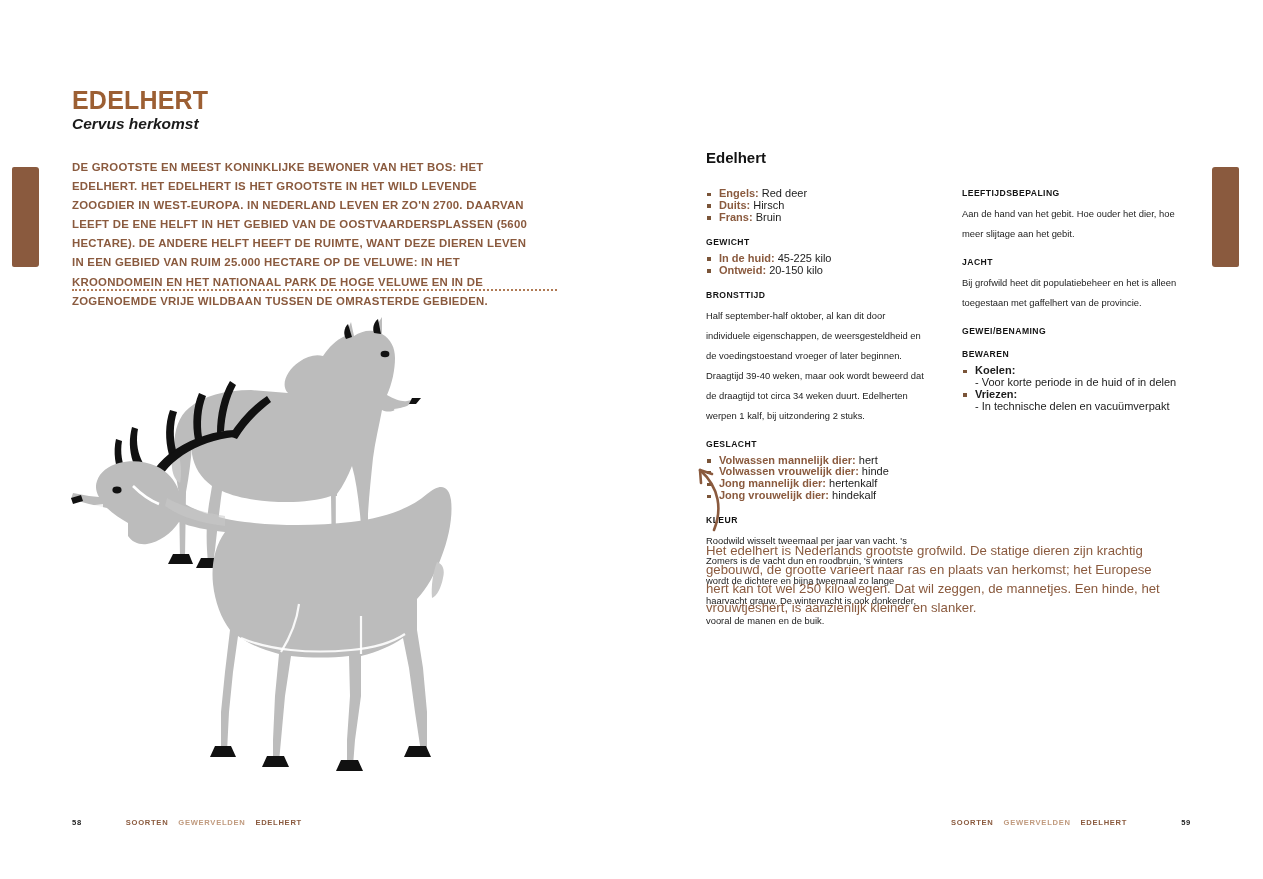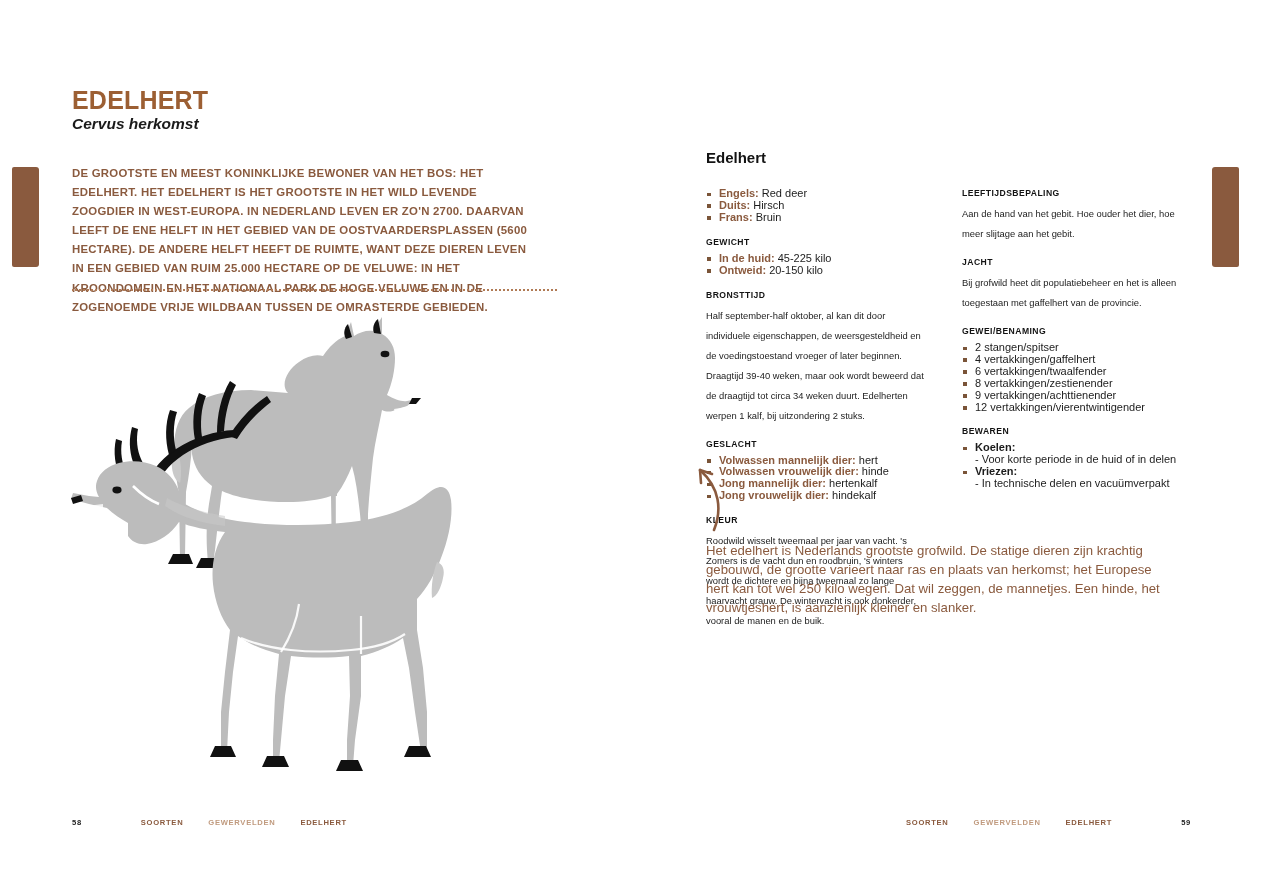--- a/index.html
+++ b/index.html
@@ -34,21 +34,21 @@
     font-size: 25px; font-weight: bold; letter-spacing: .2px;
     color: #9c5f33;
   }
   .title-sci {
     position: absolute; left: 72px; top: 115px;
     font-size: 15.5px; font-weight: bold; font-style: italic;
     color: #1b1b1b;
   }
 
   .intro {
-    position: absolute; left: 72px; top: 164px; width: 462px;
+    position: absolute; left: 72px; top: 158px; width: 462px;
     font-size: 11.4px; font-weight: bold; line-height: 19.1px;
     letter-spacing: .25px;
     color: #8a5a3e;
     text-transform: uppercase;
   }
 
   .dotted-rule {
     position: absolute; left: 72px; top: 289px; width: 485px; height: 2px;
     border-top: 2px dotted #a8apx;
     border-top: 2px dotted #b07a55;
@@ -118,21 +118,21 @@
     position: absolute; bottom: 52px;
     font-size: 7.6px; font-weight: bold; letter-spacing: .7px;
     text-transform: uppercase;
   }
   .footer .pg   { color: #1b1b1b; }
   .footer .crumb-strong { color: #8a5a3e; }
   .footer .crumb-light  { color: #c09a7e; }
 
   .footer-left  { left: 72px; }
   .footer-right { right: 72px; }
-  .footer .row { display: flex; align-items: baseline; gap: 25px; }
+  .footer .row { display: flex; align-items: baseline; gap: 10px; }
   .footer-left .pg  { margin-right: 34px; }
   .footer-right .pg { margin-left: 44px; }
 </style>
 </head>
 <body>
 
 <div class="spread">
 
   <div class="edge-tab left"></div>
   <div class="edge-tab right"></div>
@@ -335,28 +335,20 @@
         <div class="para">Aan de hand van het gebit. Hoe ouder het dier, hoe meer slijtage aan het gebit.</div>
       </div>
 
       <div class="block">
         <div class="sec-head">JACHT</div>
         <div class="para">Bij grofwild heet dit populatiebeheer en het is alleen toegestaan met gaffelhert van de provincie.</div>
       </div>
 
       <div class="block">
         <div class="sec-head">GEWEI/BENAMING</div>
-        <ul class="blist">
-          <li>2 stangen/spitser</li>
-          <li>4 vertakkingen/gaffelhert</li>
-          <li>6 vertakkingen/twaalfender</li>
-          <li>8 vertakkingen/zestienender</li>
-          <li>9 vertakkingen/achttienender</li>
-          <li>12 vertakkingen/vierentwintigender</li>
-        </ul>
       </div>
 
       <div class="block">
         <div class="sec-head">BEWAREN</div>
         <ul class="blist">
           <li class="lbl">Koelen:</li>
           <li class="nobullet sub">- Voor korte periode in de huid of in delen</li>
           <li class="lbl">Vriezen:</li>
           <li class="nobullet sub">- In technische delen en vacuümverpakt</li>
         </ul>

